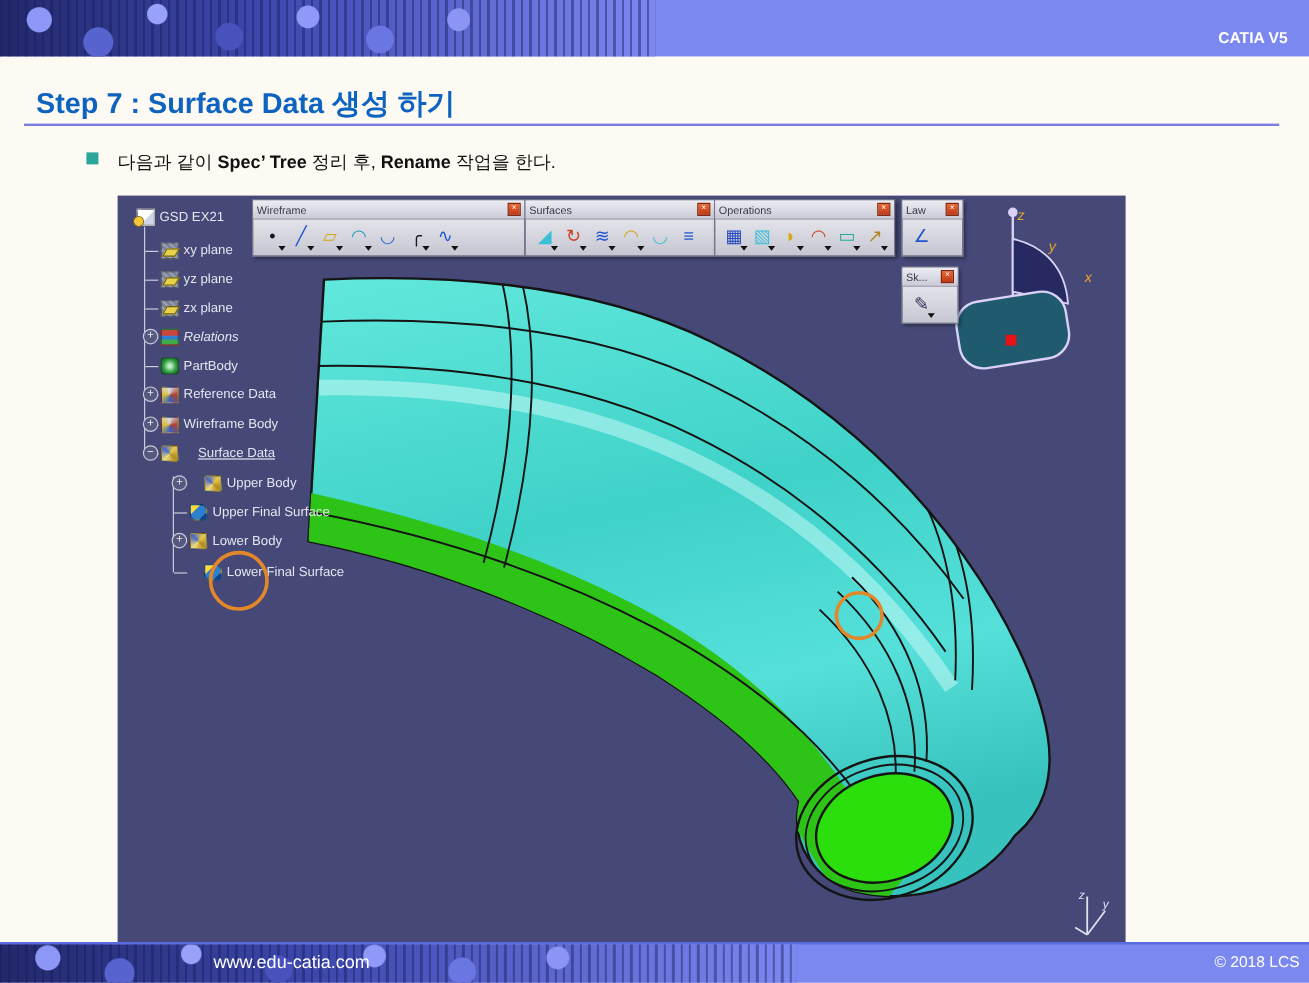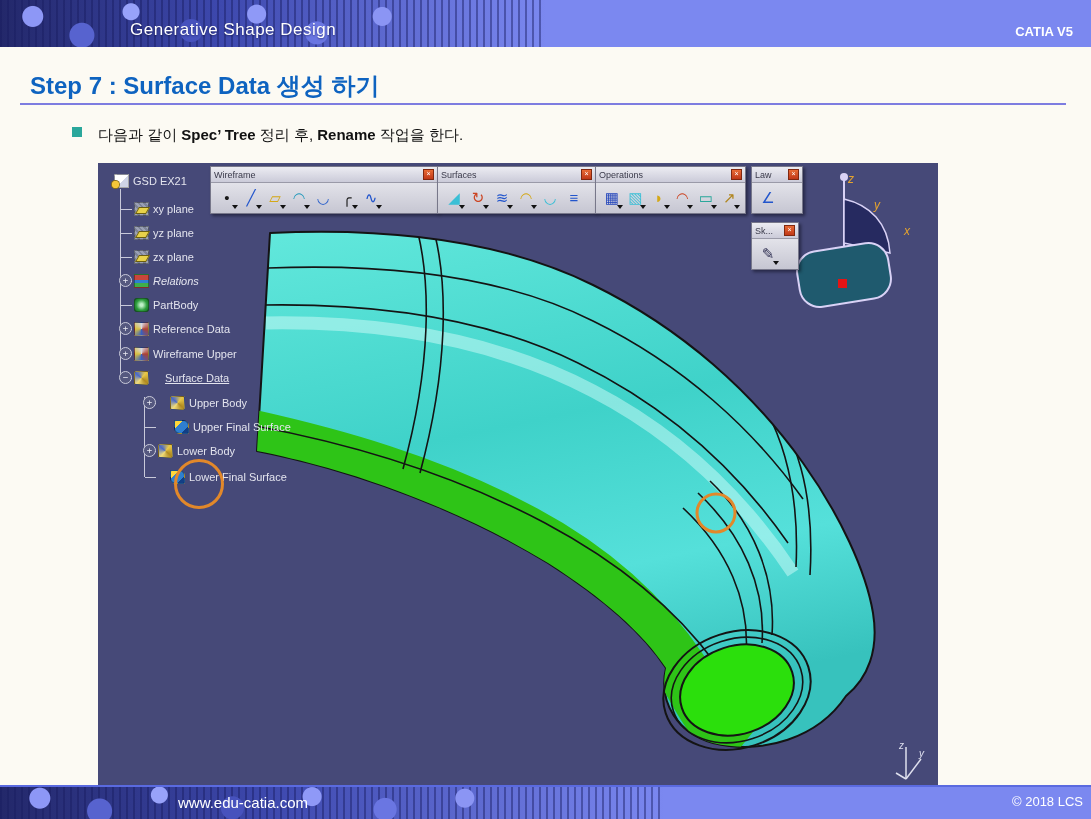--- a/index.html
+++ b/index.html
@@ -77,21 +77,20 @@
   .tb-body{display:flex;align-items:center;padding:3px 4px;border-top:1px solid #9a9aa8;}
   .tb-ico{position:relative;width:24px;height:24px;text-align:center;font-size:15px;line-height:23px;}
   .tb-ico .drop{position:absolute;right:1px;bottom:1px;width:0;height:0;
     border-left:3px solid transparent;border-right:3px solid transparent;border-top:4px solid #111;}
 </style>
 </head>
 <body>
 
 <div class="banner top">
   <div class="pattern"></div>
-  <div class="app-title">Generative Shape Design</div>
   <div class="brand">CATIA V5</div>
 </div>
 
 <div class="page-title">Step 7 : Surface Data 생성 하기</div>
 <div class="title-rule"></div>
 
 <div class="bullet-row">
   <span class="bullet-sq"></span><span>다음과 같이 </span><b>Spec’ Tree</b><span> 정리 후, </span><b>Rename</b><span> 작업을 한다.</span>
 </div>
 
@@ -200,36 +199,36 @@
       <div class="tick" style="left: 23px; top: 166px; width: 11px;"></div>
       <div class="expander" style="left: 21px; top: 159px;">+</div>
       <div class="tree-row" style="left: 36px; top: 156px;">
         <span class="ticon ico-geoset"></span>
         <span class="tree-label">Reference Data</span>
       </div>
       <div class="tick" style="left: 23px; top: 191px; width: 11px;"></div>
       <div class="expander" style="left: 21px; top: 184px;">+</div>
       <div class="tree-row" style="left: 36px; top: 181px;">
         <span class="ticon ico-geoset"></span>
-        <span class="tree-label">Wireframe Upper</span>
+        <span class="tree-label">Wireframe Body</span>
       </div>
       <div class="tick" style="left: 23px; top: 215px; width: 11px;"></div>
       <div class="expander" style="left: 21px; top: 208px;">−</div>
       <div class="tree-row" style="left: 36px; top: 205px;">
         <span class="ticon ico-body"></span>
         <span class="tree-label sel">Surface Data</span>
       </div>
       <div class="tick" style="left: 47px; top: 240px; width: 11px;"></div>
       <div class="expander" style="left: 45px; top: 233px;">+</div>
       <div class="tree-row" style="left: 48px; top: 230px; padding-left: 24px;">
         <span class="ticon ico-body"></span>
         <span class="tree-label">Upper Body</span>
       </div>
       <div class="tick" style="left: 47px; top: 264px; width: 11px;"></div>
-      <div class="tree-row" style="left: 76px; top: 254px;">
+      <div class="tree-row" style="left: 60px; top: 254px;">
         <span class="ticon ico-surface"></span>
         <span class="tree-label">Upper Final Surface</span>
       </div>
       <div class="tick" style="left: 47px; top: 288px; width: 11px;"></div>
       <div class="expander" style="left: 45px; top: 281px;">+</div>
       <div class="tree-row" style="left: 60px; top: 278px;">
         <span class="ticon ico-body"></span>
         <span class="tree-label">Lower Body</span>
       </div>
       <div class="tick" style="left: 47px; top: 314px; width: 11px;"></div>

